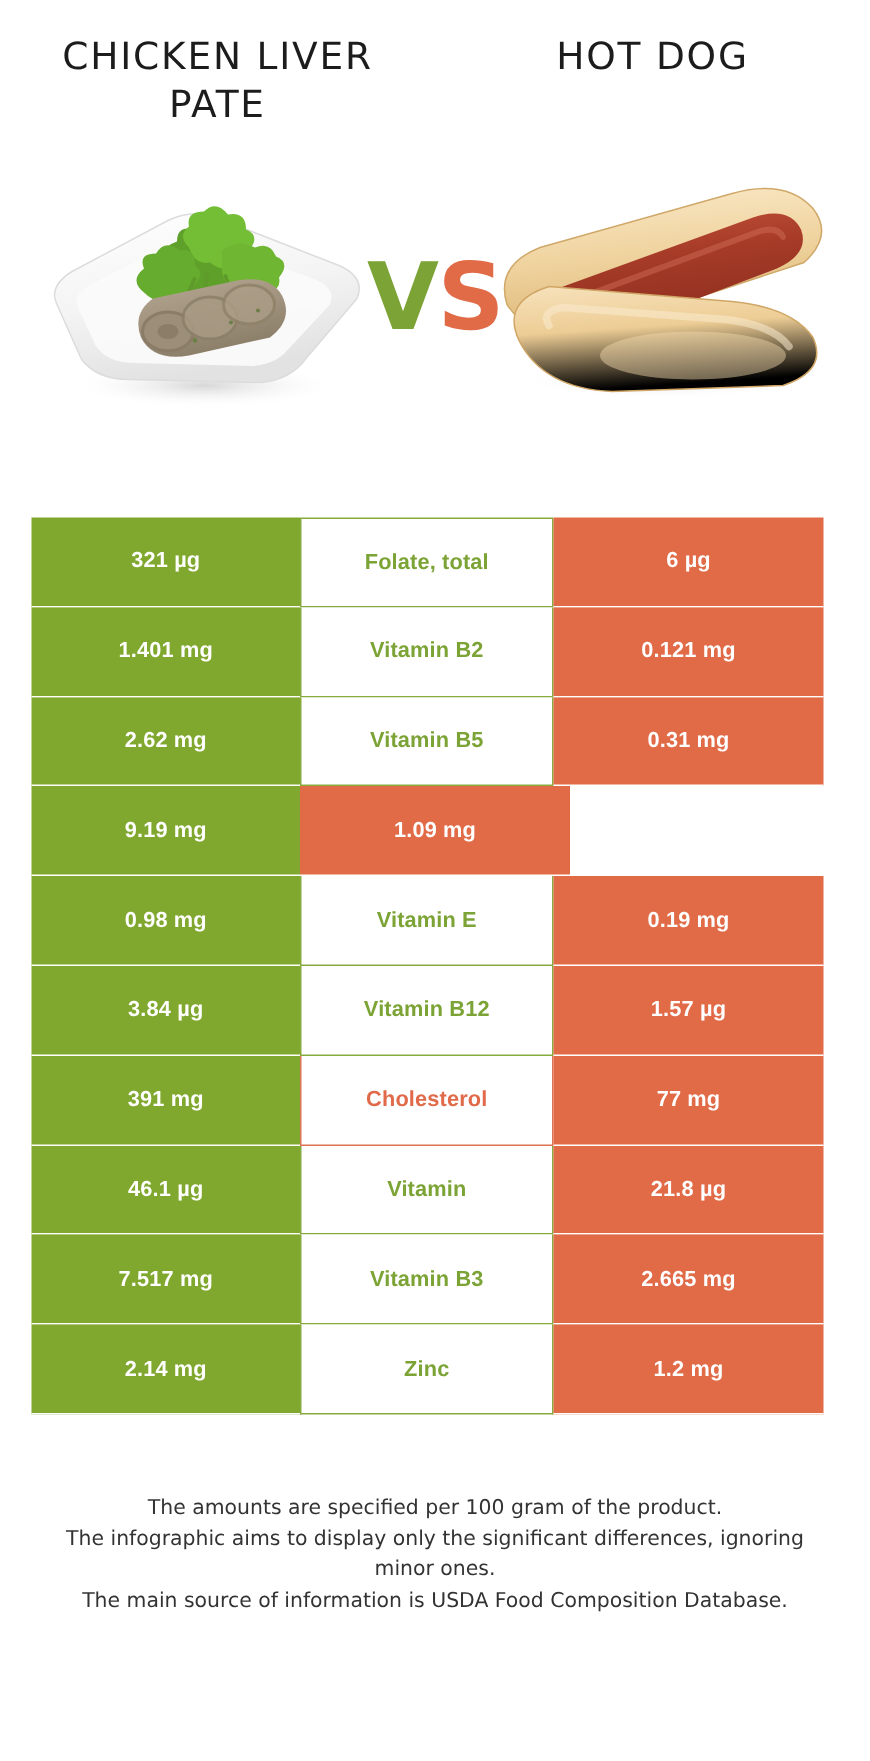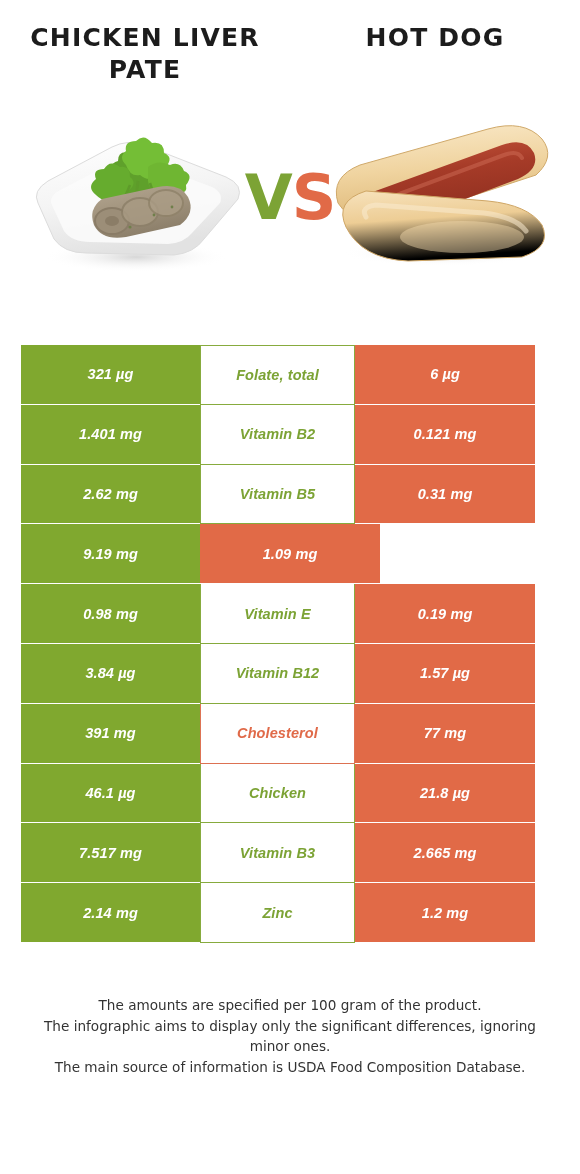--- a/index.html
+++ b/index.html
@@ -34,21 +34,21 @@
   }
   .header-col {
     flex: 1 1 50%;
     display: flex;
     align-items: flex-start;
     justify-content: center;
     text-align: center;
   }
   .food-title {
     font-family: "DejaVu Sans", sans-serif;
-    font-weight: 700;
+    font-weight: 400;
     font-size: 25px;
     line-height: 1.28;
     letter-spacing: 1.2px;
     color: #1c1c1c;
     text-transform: uppercase;
     margin: 0;
     max-width: 240px;
   }
 
   
@@ -96,21 +96,20 @@
   .table {
     position: absolute;
     top: 345px;
     left: 21px;
     width: 538px;
   }
   .row {
     display: flex;
     height: 59.8px;
     align-items: stretch;
-    font-style: italic;
   }
   .cell {
     display: flex;
     align-items: center;
     justify-content: center;
     box-sizing: border-box;
     font-size: 14.5px;
     font-weight: 600;
     letter-spacing: .1px;
   }
@@ -120,21 +119,21 @@
     color: #ffffff;
     border-bottom: 1.6px solid #ffffff;
   }
   .cell-right {
     width: 180px;
     background: #E16A47;
     color: #ffffff;
     border-bottom: 1.6px solid #ffffff;
   }
   .cell-mid {
-    width: 155px;
+    width: 169px;
     background: #ffffff;
     border: 1px solid #87AB3E;
     border-top: none;
     font-weight: 700;
     color: #7CA335;
     font-size: 14.5px;
   }
   .row:first-child .cell-mid { border-top: 1px solid #87AB3E; }
   .row.winner-right .cell-mid {
     color: #E06A49;
@@ -306,21 +305,21 @@
     </div>
 
     <div class="row winner-right">
       <div class="cell cell-left">391 mg</div>
       <div class="cell cell-mid">Cholesterol</div>
       <div class="cell cell-right">77 mg</div>
     </div>
 
     <div class="row">
       <div class="cell cell-left">46.1 µg</div>
-      <div class="cell cell-mid">Chicken</div>
+      <div class="cell cell-mid">Vitamin</div>
       <div class="cell cell-right">21.8 µg</div>
     </div>
 
     <div class="row">
       <div class="cell cell-left">7.517 mg</div>
       <div class="cell cell-mid">Vitamin B3</div>
       <div class="cell cell-right">2.665 mg</div>
     </div>
 
     <div class="row">

